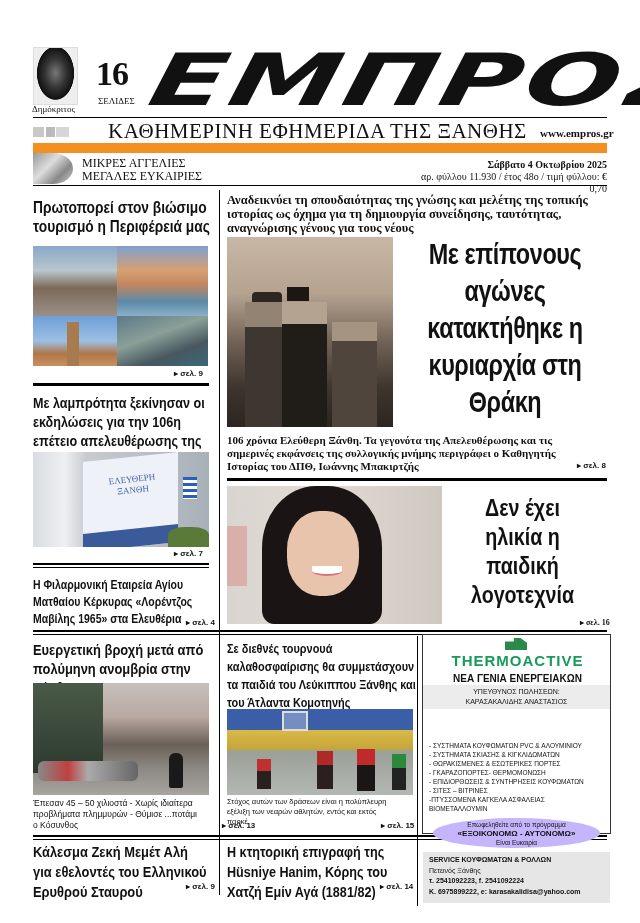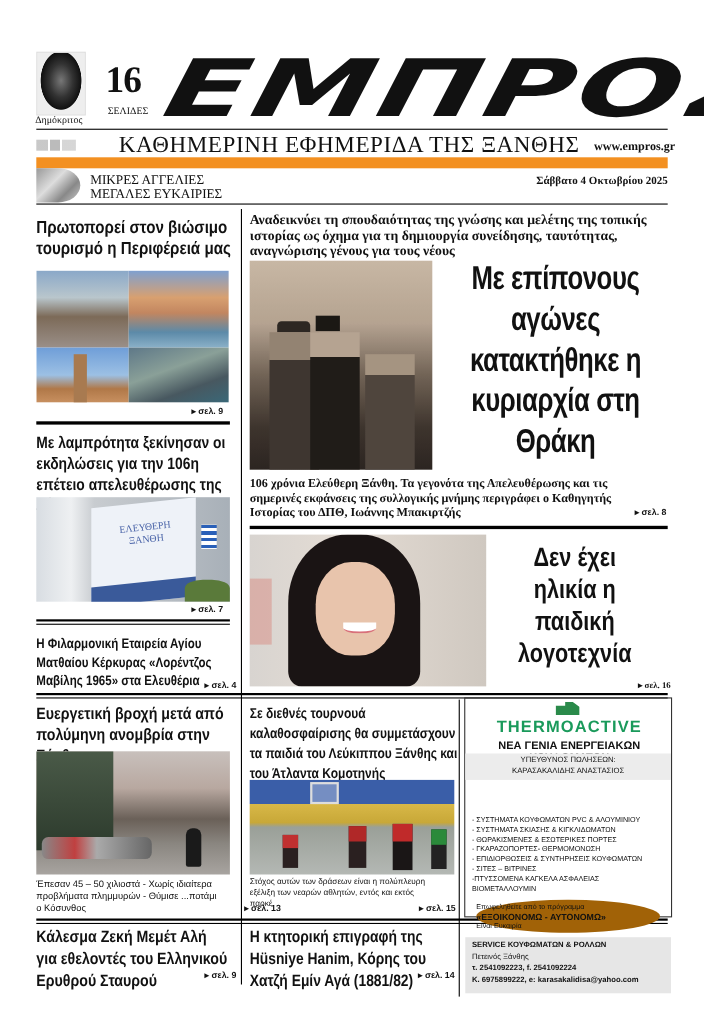--- a/index.html
+++ b/index.html
@@ -45,20 +45,21 @@
 <div class="abs serif" id="tagline">ΚΑΘΗΜΕΡΙΝΗ ΕΦΗΜΕΡΙΔΑ ΤΗΣ ΞΑΝΘΗΣ</div>
 <a class="abs serif" id="website">www.empros.gr</a>
 <div class="abs" id="orange-bar"></div>
 <div class="abs" id="classifieds-img"></div>
 <div class="abs serif" id="classifieds">
   <div>ΜΙΚΡΕΣ ΑΓΓΕΛΙΕΣ</div>
   <div>ΜΕΓΑΛΕΣ ΕΥΚΑΙΡΙΕΣ</div>
 </div>
 <div class="abs serif" id="issue-date">
   <div>Σάββατο 4 Οκτωβρίου 2025</div>
+  <div style="font-weight:normal;">αρ. φύλλου 11.930 / έτος 48ο / τιμή φύλλου: € 0,70</div>
 </div>
 <div class="rule" style="left:33px;top:185px;width:574px;height:1px;"></div>
 
 <div class="abs" id="col-divider"></div>
 
 <div>
   <div class="hl" style="left:33px;top:198px;width:180px;font-size:16px;line-height:19px;transform:scaleX(0.86);transform-origin:left top;width:210px;">Πρωτοπορεί στον βιώσιμο τουρισμό η Περιφέρειά μας</div>
   <div class="photo" style="left:33px;top:246px;width:175px;height:120px;">
     <div class="abs" style="left:0;top:0;width:84px;height:70px;background:linear-gradient(180deg,#8aa8c8 0%,#b9c6cc 35%,#7c6a58 60%,#9a8f88 100%);"></div>
     <div class="abs" style="left:84px;top:0;width:91px;height:70px;background:linear-gradient(180deg,#7ea0d0 0%,#d8a070 35%,#c28660 55%,#5c8aa8 80%,#8ab0c8 100%);"></div>
@@ -164,21 +165,21 @@
   <div class="abs" style="left:6px;top:106px;width:180px;font-size:6.5px;line-height:9px;">
     <div>- ΣΥΣΤΗΜΑΤΑ ΚΟΥΦΩΜΑΤΩΝ PVC &amp; ΑΛΟΥΜΙΝΙΟΥ</div>
     <div>- ΣΥΣΤΗΜΑΤΑ ΣΚΙΑΣΗΣ &amp; ΚΙΓΚΛΙΔΩΜΑΤΩΝ</div>
     <div>- ΘΩΡΑΚΙΣΜΕΝΕΣ &amp; ΕΣΩΤΕΡΙΚΕΣ ΠΟΡΤΕΣ</div>
     <div>- ΓΚΑΡΑΖΟΠΟΡΤΕΣ- ΘΕΡΜΟΜΟΝΩΣΗ</div>
     <div>- ΕΠΙΔΙΟΡΘΩΣΕΙΣ &amp; ΣΥΝΤΗΡΗΣΕΙΣ ΚΟΥΦΩΜΑΤΩΝ</div>
     <div>- ΣΙΤΕΣ – ΒΙΤΡΙΝΕΣ</div>
     <div>-ΠΤΥΣΣΟΜΕΝΑ ΚΑΓΚΕΛΑ ΑΣΦΑΛΕΙΑΣ</div>
     <div>ΒΙΟΜΕΤΑΛΛΟΥΜΙΝ</div>
   </div>
-  <div class="abs" style="left:10px;top:183px;width:167px;height:30px;background:#a16207;border-radius:50%;text-align:left;font-size:6.5px;line-height:9px;padding-top:2px;">
+  <div class="abs" style="left:10px;top:183px;width:167px;height:30px;background:#c4b5fd;border-radius:50%;text-align:center;font-size:6.5px;line-height:9px;padding-top:2px;">
     <div>Επωφεληθείτε από το πρόγραμμα</div>
     <div style="font-weight:bold;font-size:8px;">«ΕΞΟΙΚΟΝΟΜΩ - ΑΥΤΟΝΟΜΩ»</div>
     <div>Είναι Ευκαιρία</div>
   </div>
   <div class="abs" style="left:0;top:217px;width:187px;height:51px;background:#e6e6e6;font-size:7px;font-weight:bold;line-height:10.5px;padding:3px 0 0 6px;">
     <div>SERVICE ΚΟΥΦΩΜΑΤΩΝ &amp; ΡΟΛΛΩΝ</div>
     <div style="font-weight:normal;">Πετεινός Ξάνθης</div>
     <div>τ. 2541092223, f. 2541092224</div>
     <div>Κ. 6975899222, e: karasakalidisa@yahoo.com</div>
   </div>

